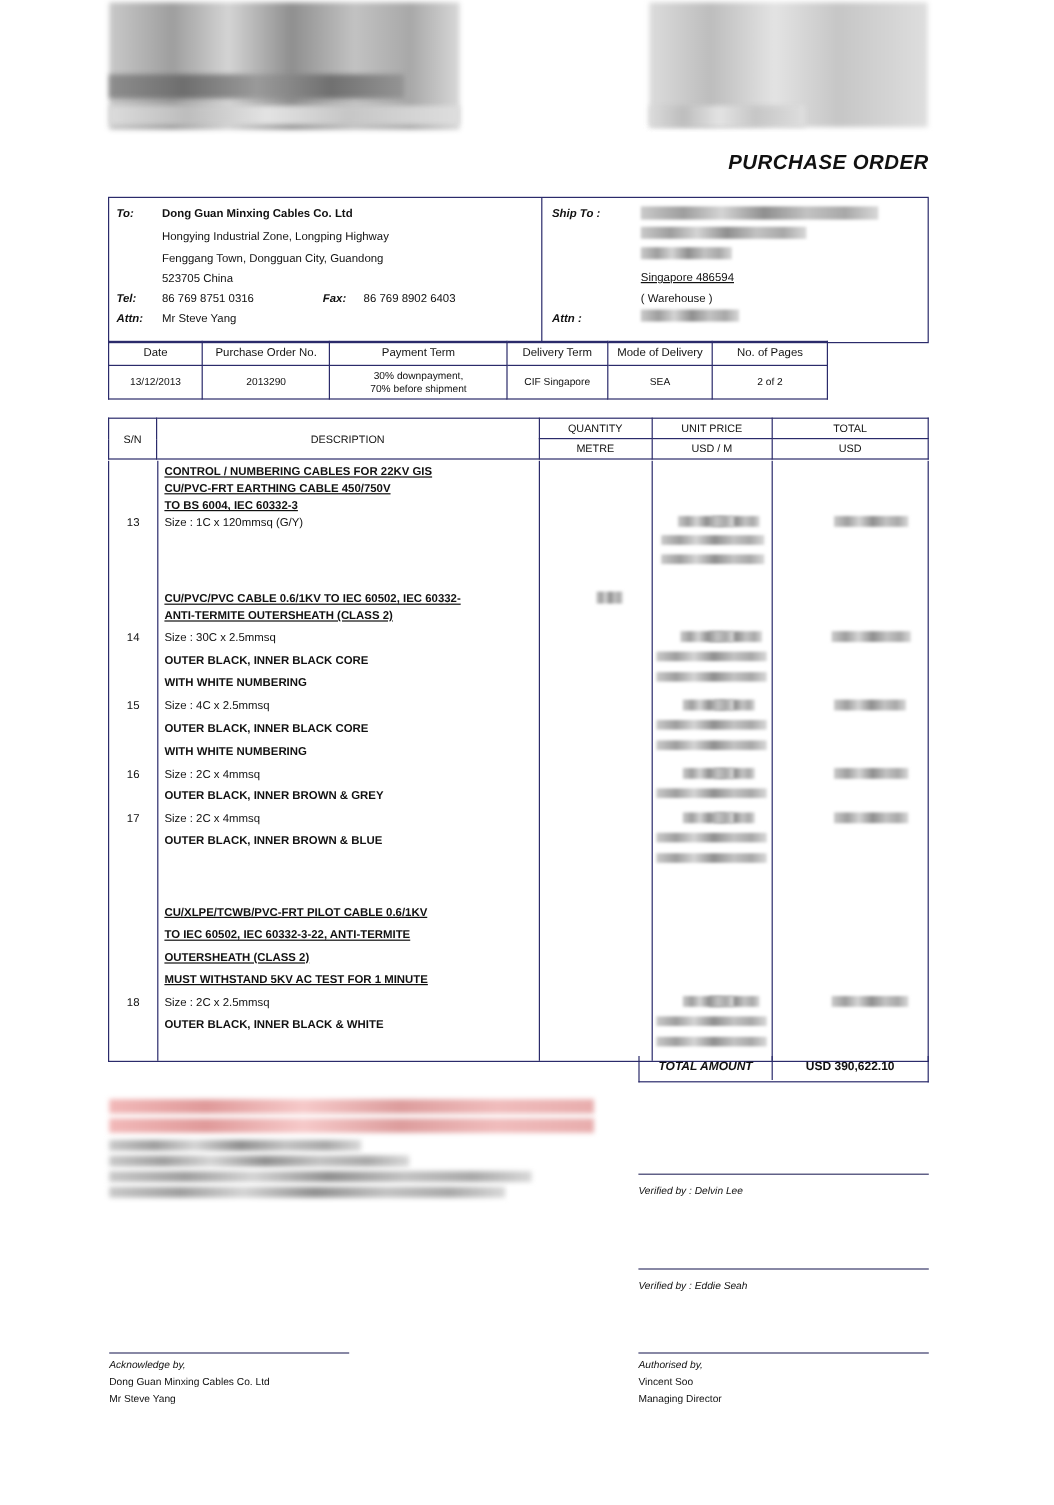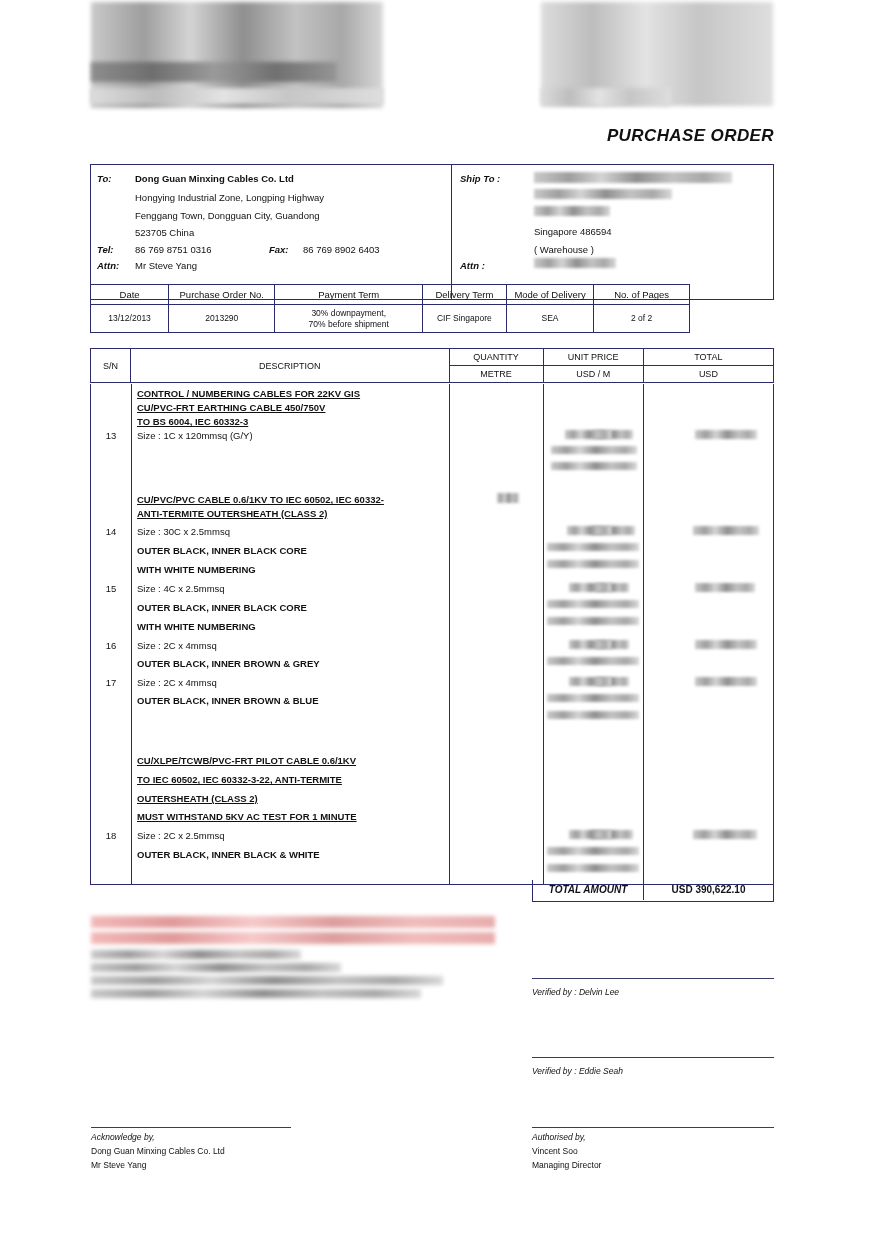--- a/index.html
+++ b/index.html
@@ -42,21 +42,21 @@
     left: 430px; top: 126px; width: 344px;
     text-align: right;
     font-style: italic;
     font-weight: bold;
     font-size: 17px;
     letter-spacing: .4px;
   }
 
   
   #addr-box {
-    position: absolute; left: 90px; top: 164px; width: 684px; height: 136px;
+    position: absolute; left: 90px; top: 164px; width: 684px; height: 122px;
     border: 1px solid #2b2b6b;
   }
   #addr-box .vline {
     position: absolute; left: 360px; top: 0; width: 1px; height: 100%; background: #2b2b6b;
   }
   .fld-label { font-style: italic; font-weight: bold; font-size: 9.5px; }
   .addr-left { position: absolute; left: 0; top: 0; width: 360px; height: 108px; }
   .addr-right { position: absolute; left: 361px; top: 0; width: 323px; height: 108px; }
   .row-line { position: absolute; font-size: 9.5px; white-space: nowrap; }
 
@@ -163,21 +163,21 @@
       <span class="row-line" style="left:212px; top:79px;">86 769 8902 6403</span>
       <span class="row-line fld-label" style="left:6px; top:95px;">Attn:</span>
       <span class="row-line" style="left:44px; top:95px;">Mr Steve Yang</span>
     </div>
 
     <div class="addr-right">
       <span class="row-line fld-label" style="left:8px; top:8px;">Ship To :</span>
       <div class="redact tiny" style="position:absolute; left:82px; top:7px; width:198px; height:11px;"></div>
       <div class="redact tiny" style="position:absolute; left:82px; top:24px; width:138px; height:10px;"></div>
       <div class="redact tiny" style="position:absolute; left:82px; top:41px; width:76px; height:10px;"></div>
-      <span class="row-line" style="left:82px; top:61px;">Singapore 486594</span>
+      <span class="row-line" style="left:82px; top:61px;text-decoration:underline;">Singapore 486594</span>
       <span class="row-line" style="left:82px; top:79px;">( Warehouse )</span>
       <span class="row-line fld-label" style="left:8px; top:95px;">Attn :</span>
       <div class="redact tiny" style="position:absolute; left:82px; top:93px; width:82px; height:10px;"></div>
     </div>
   </div>
 
   <table id="meta-table">
     <tbody>
         <tr>
       <th style="width:86px">Date</th>

